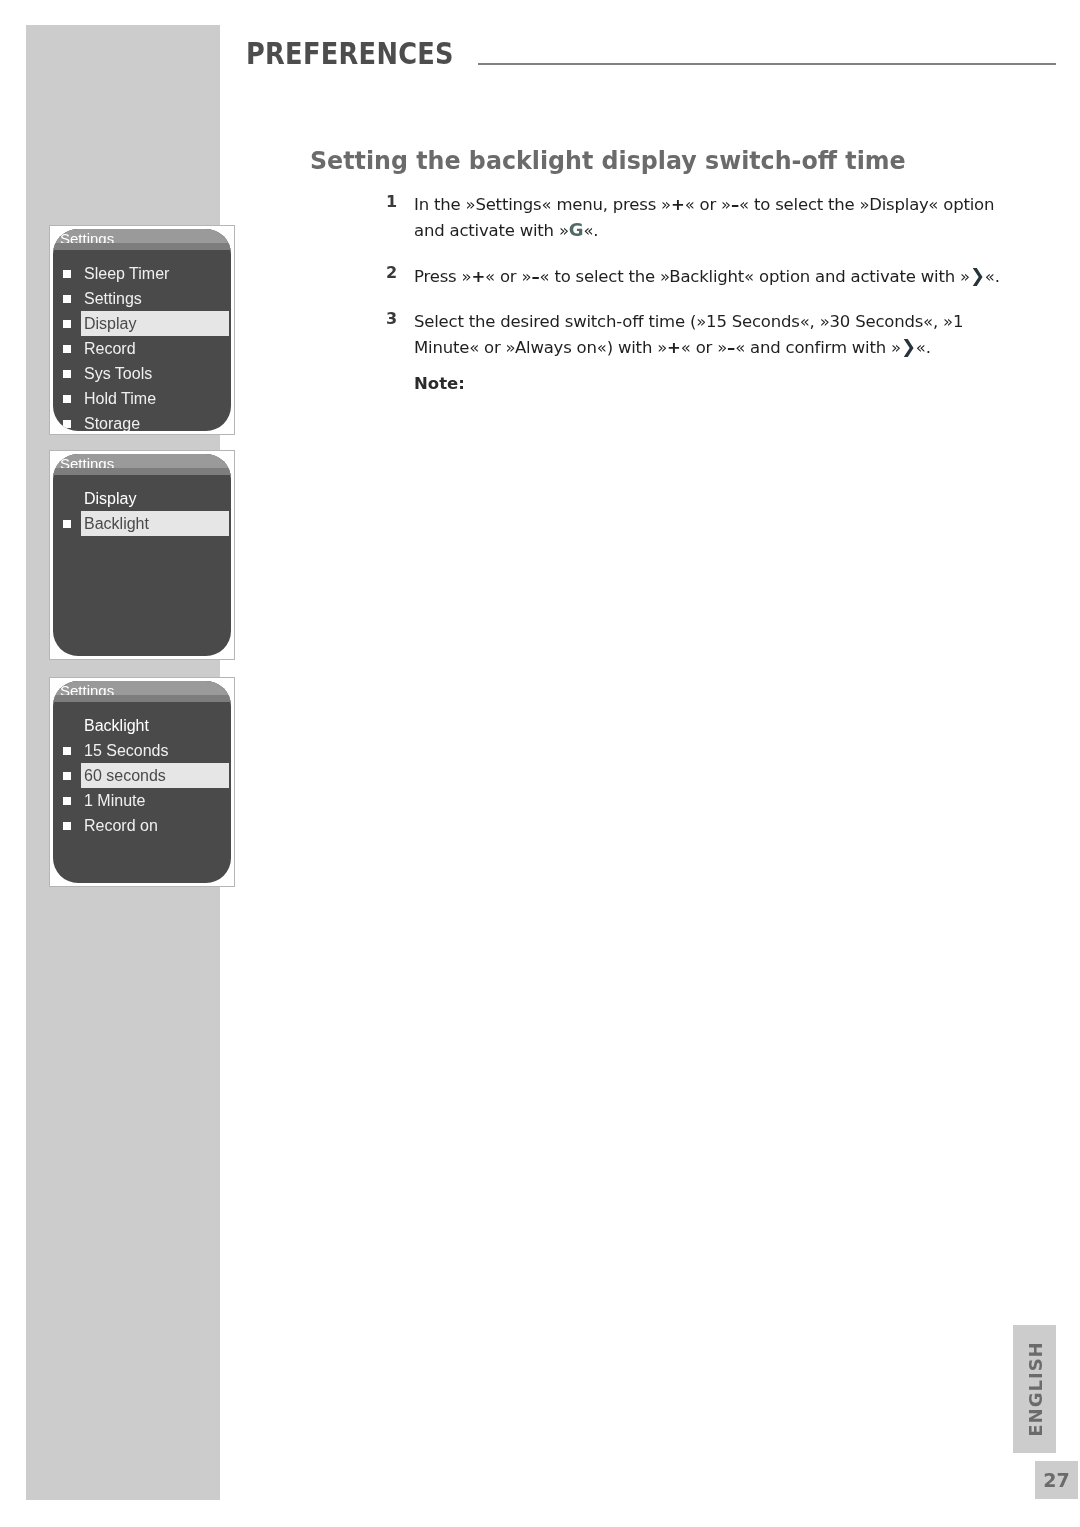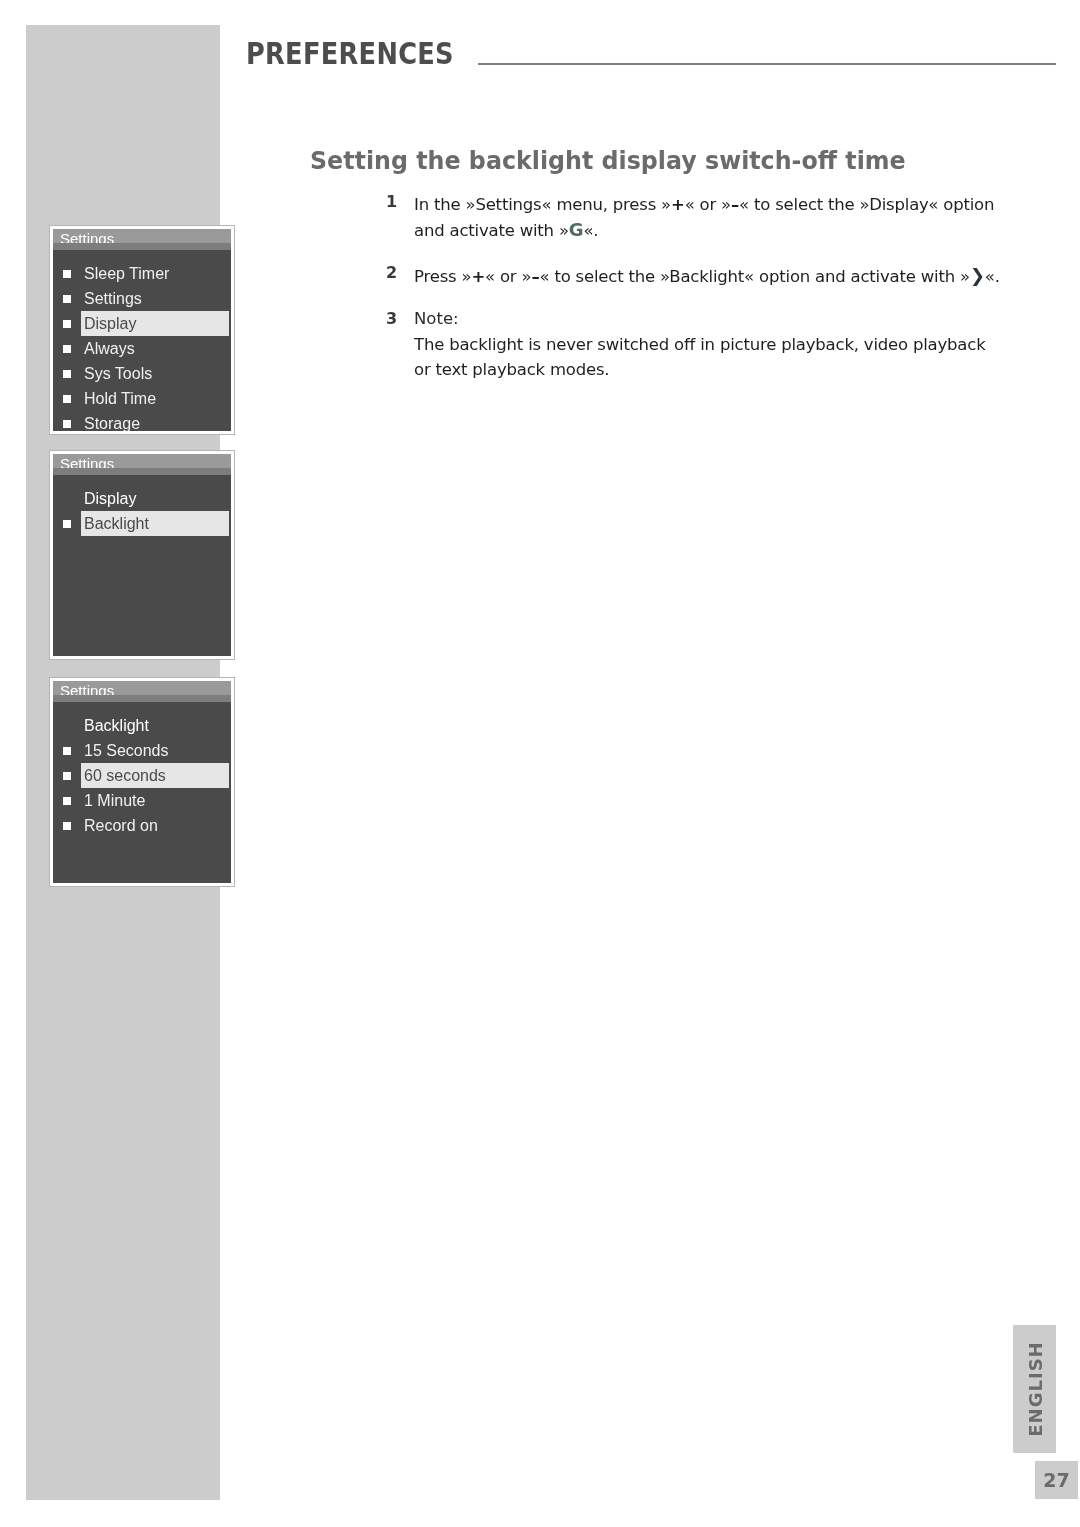--- a/index.html
+++ b/index.html
@@ -95,21 +95,21 @@
     margin-left: 28px;
     font-size: 16.5px;
     line-height: 25px;
     color: #1f1f1f;
     font-family: "DejaVu Sans", sans-serif;
     letter-spacing: -0.2px;
   }
   .note-label {
     margin-left: 28px;
     font-size: 16.5px;
-    font-weight: normal;
+    font-weight: bold;
     color: #2b2b2b;
     font-family: "DejaVu Sans", sans-serif;
     margin-top: 14px;
     margin-bottom: 4px;
   }
   .note-body {
     margin-left: 28px;
     font-size: 16.5px;
     line-height: 25px;
     color: #1f1f1f;
@@ -146,20 +146,21 @@
   #screen-1 { top: 226px; }
   #screen-2 { top: 451px; }
   #screen-3 { top: 678px; }
 
   .screen-inner {
     position: relative;
     width: 100%;
     height: 100%;
     background: #4a4a4a;
     overflow: hidden;
+    border-radius: 25px;
   }
   .screen-titlebar {
     height: 21px;
     background: #9a9a9a;
     position: relative;
   }
   .screen-titlebar .tb-text {
     position: absolute;
     left: 7px;
     top: 1px;
@@ -273,22 +274,22 @@
     <div class="step-body"><span>In the »Settings« menu, press »</span><span class="key">+</span><span>« or »</span><span class="key">–</span><span>« to select the »Display« option and activate with »</span><span class="glyph-g">G</span><span>«.</span></div>
   </div>
 
   <div class="step">
     <div class="step-num">2</div>
     <div class="step-body"><span>Press »</span><span class="key">+</span><span>« or »</span><span class="key">–</span><span>« to select the »Backlight« option and activate with »</span><span class="glyph-arrow">❯</span><span>«.</span></div>
   </div>
 
   <div class="step">
     <div class="step-num">3</div>
+    <div class="step-body"><span>Select the desired switch-off time (»15 Seconds«, »30 Seconds«, »1 Minute« or »Always on«) with »</span><span class="key">+</span><span>« or »</span><span class="key">–</span><span>« and confirm with »</span><span class="glyph-arrow">❯</span><span>«.</span></div>
     <div class="note-label">Note:</div>
-    <div class="note-body">The backlight is never switched off in picture playback, video playback or text playback modes.</div>
   </div>
 
 </div>
 
 <div class="device-screen" id="screen-1">
   <div class="screen-inner">
     <div class="screen-titlebar">
       <span class="tb-text">Settings</span>
       <span class="tb-strip"></span>
     </div>
@@ -300,21 +301,21 @@
       <div class="menu-row">
         <span class="bullet"></span>
         <span class="row-label">Settings</span>
       </div>
       <div class="menu-row selected">
         <span class="bullet"></span>
         <span class="row-label">Display</span>
       </div>
       <div class="menu-row">
         <span class="bullet"></span>
-        <span class="row-label">Always</span>
+        <span class="row-label">Record</span>
       </div>
       <div class="menu-row">
         <span class="bullet"></span>
         <span class="row-label">Sys Tools</span>
       </div>
       <div class="menu-row">
         <span class="bullet"></span>
         <span class="row-label">Hold Time</span>
       </div>
       <div class="menu-row">

